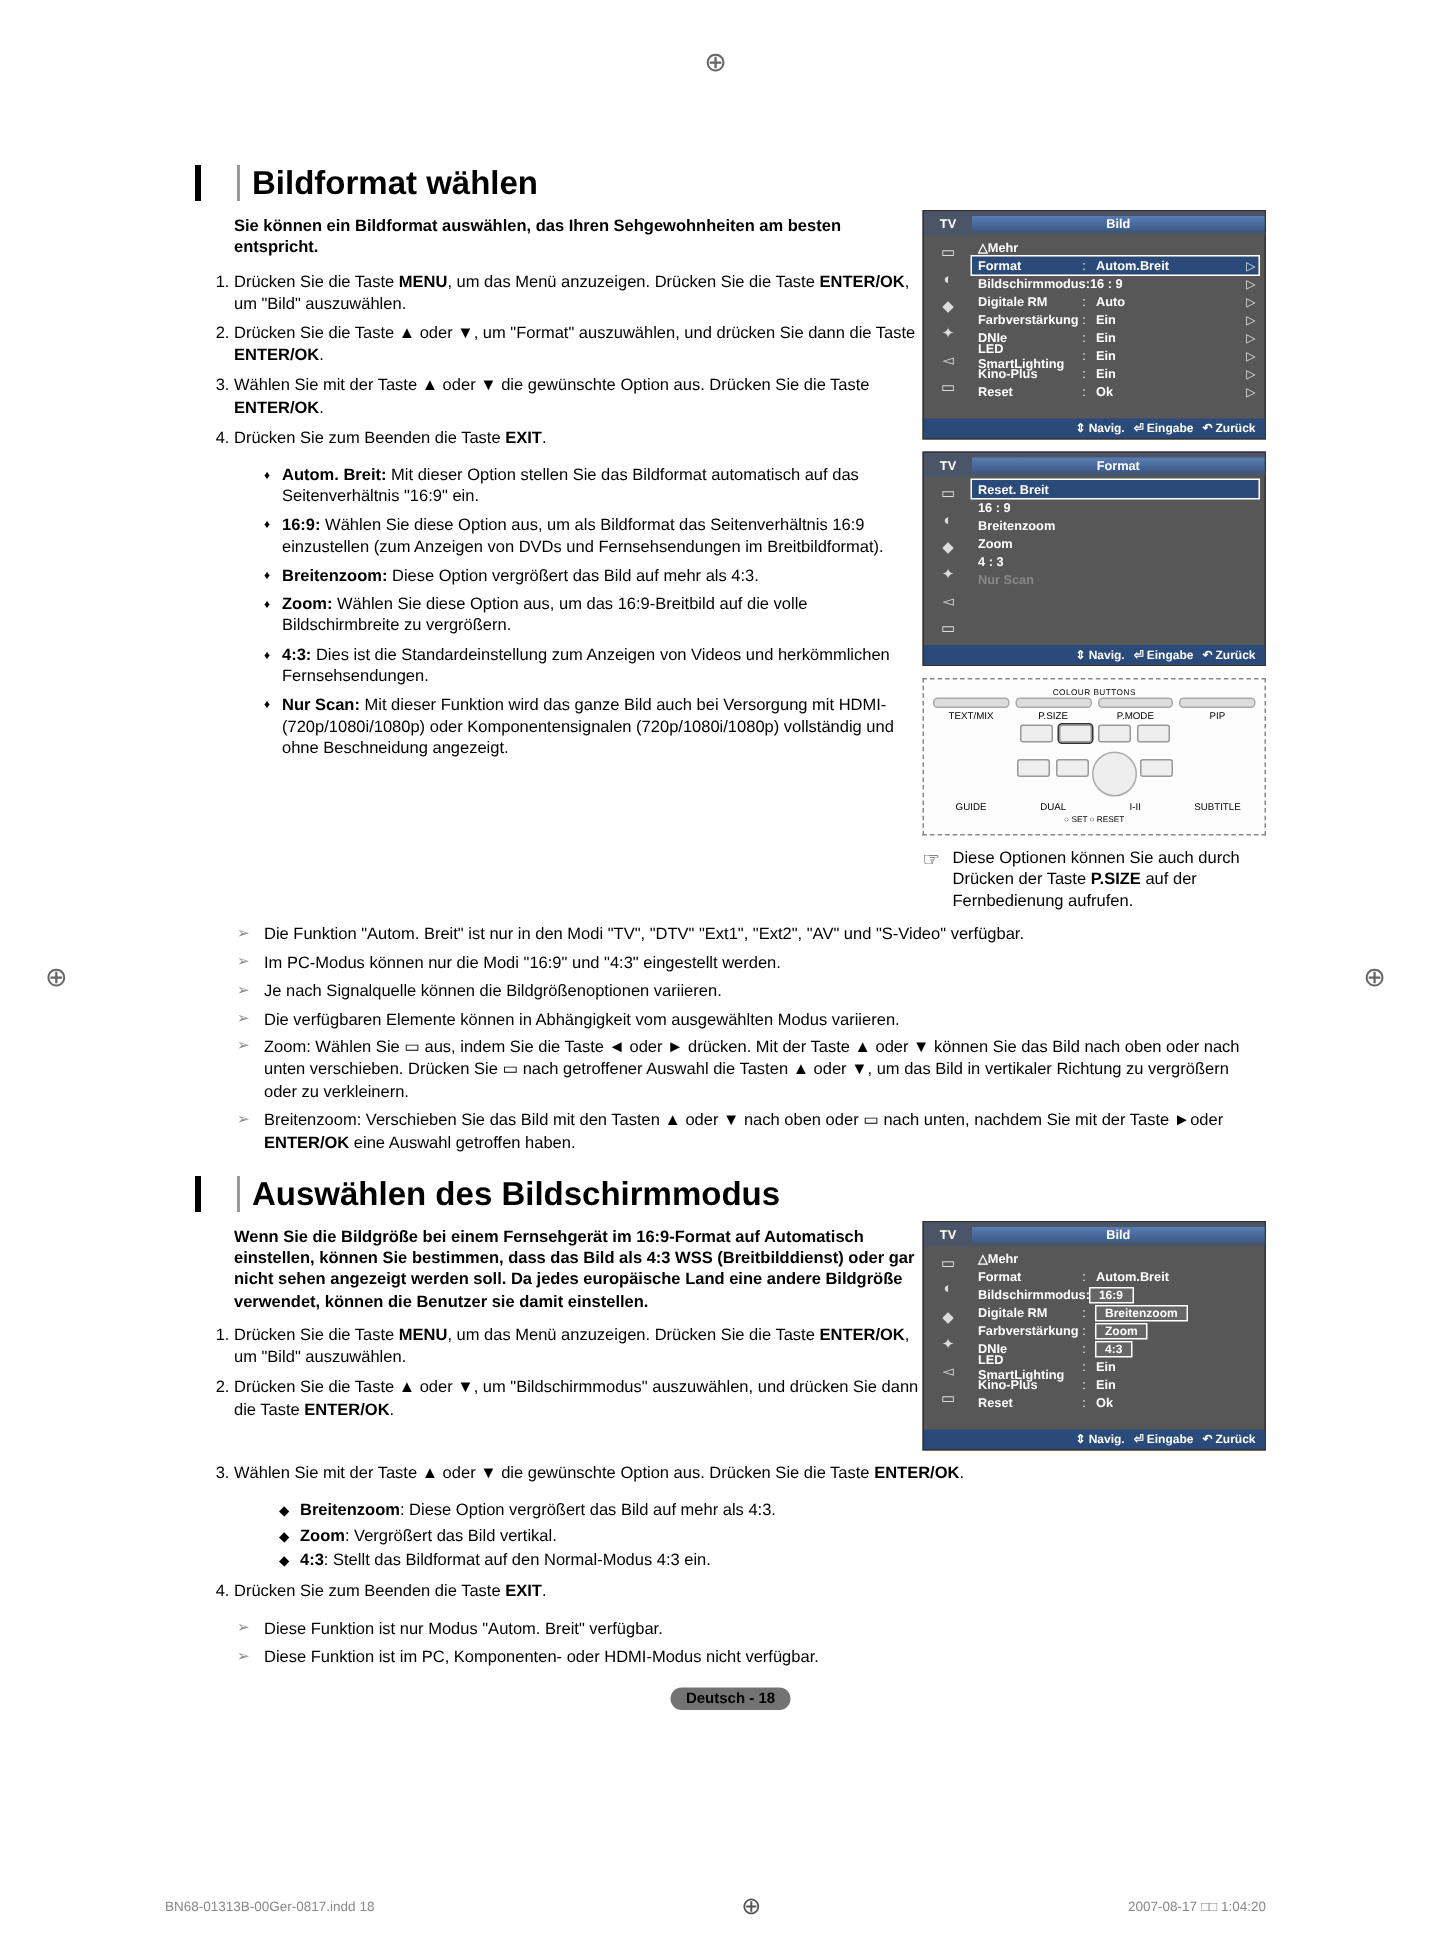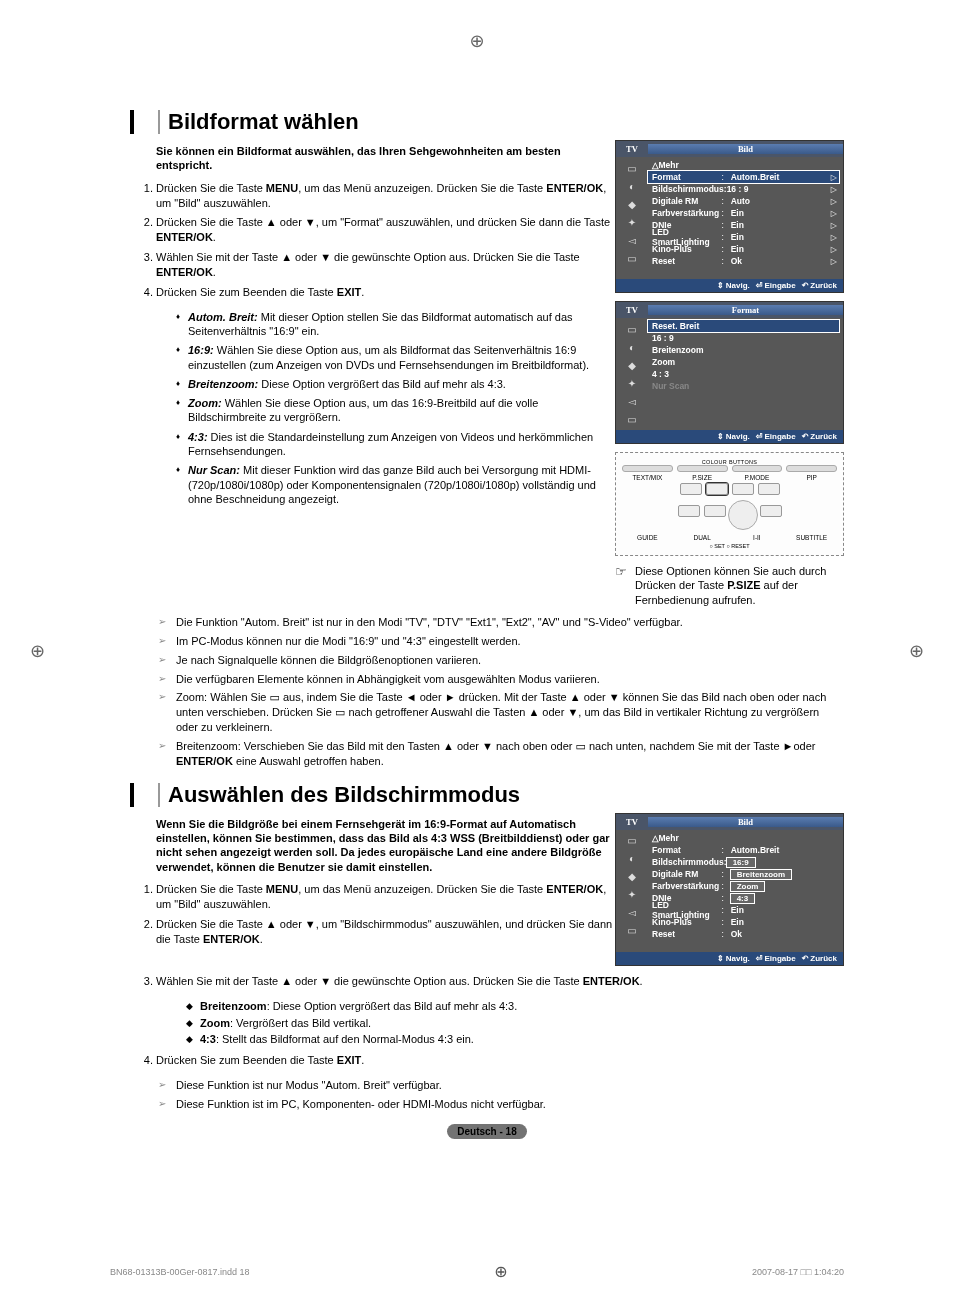--- a/index.html
+++ b/index.html
@@ -85,21 +85,20 @@
   }
   .bullets > li::before {
     content: '♦';
     position: absolute;
     left: 0;
     font-size: 8px;
     top: 2px;
   }
   .bullets .term {
     font-weight: bold;
-    font-style: italic;
   }
   .notes {
     list-style: none;
     margin: 0 0 10px 0;
     padding-left: 28px;
     line-height: 1.35;
   }
   .notes > li {
     position: relative;
     padding-left: 18px;
@@ -138,21 +137,20 @@
     border: 1px solid #333;
     margin-bottom: 8px;
     position: relative;
   }
   .osd-header {
     display: flex;
     background: #4a5568;
     height: 16px;
     align-items: center;
     font-weight: bold;
-    font-family: Liberation Serif, serif;
   }
   .osd-tv {
     width: 32px;
     text-align: center;
   }
   .osd-title {
     flex: 1;
     text-align: center;
     background: linear-gradient(#5a7cb0,#3a5a8a);
   }

